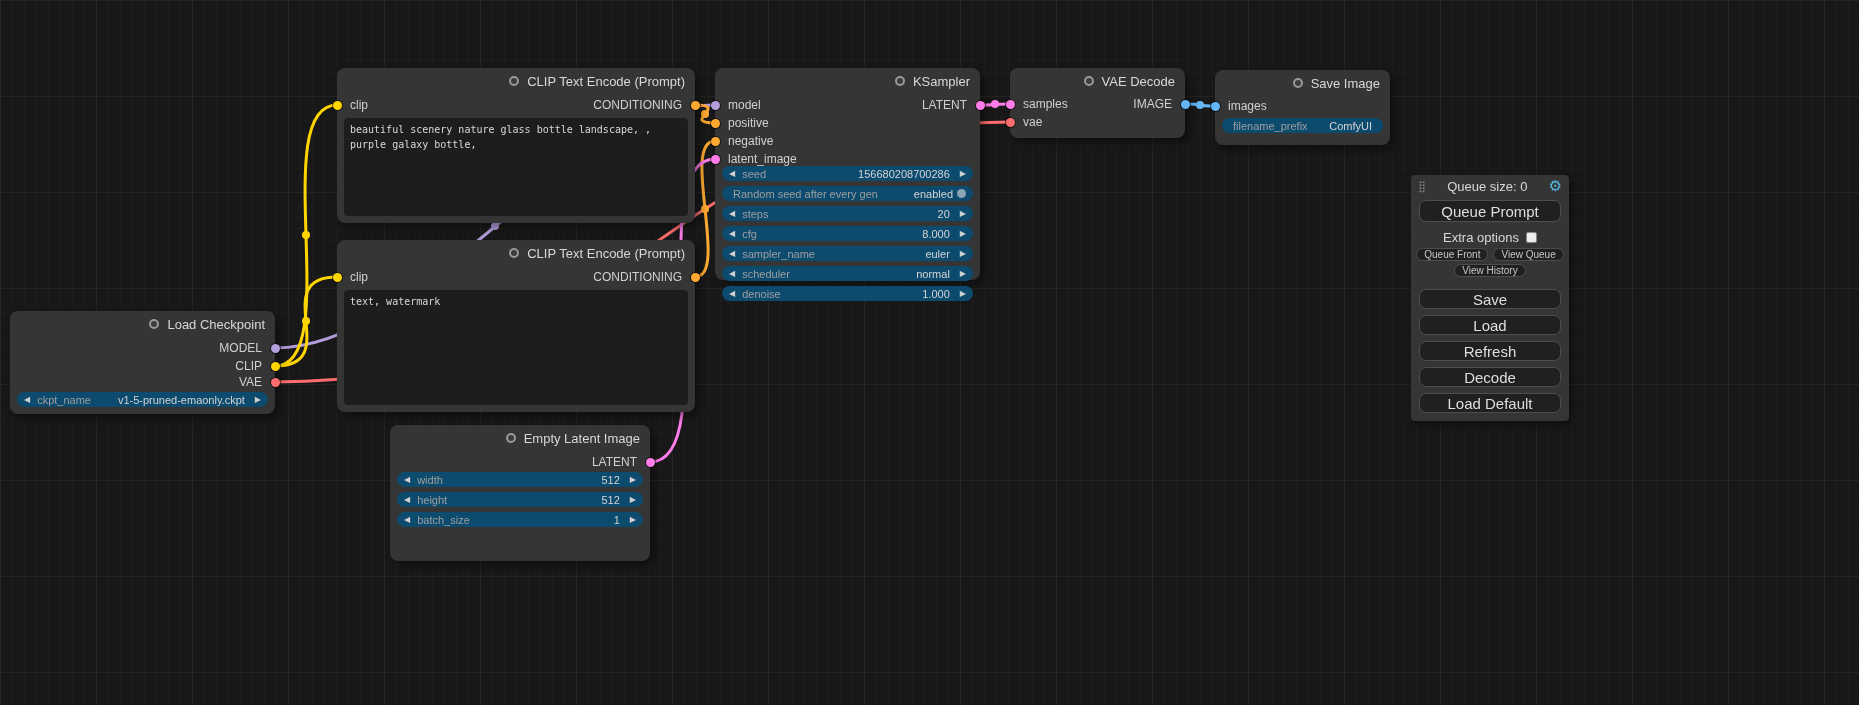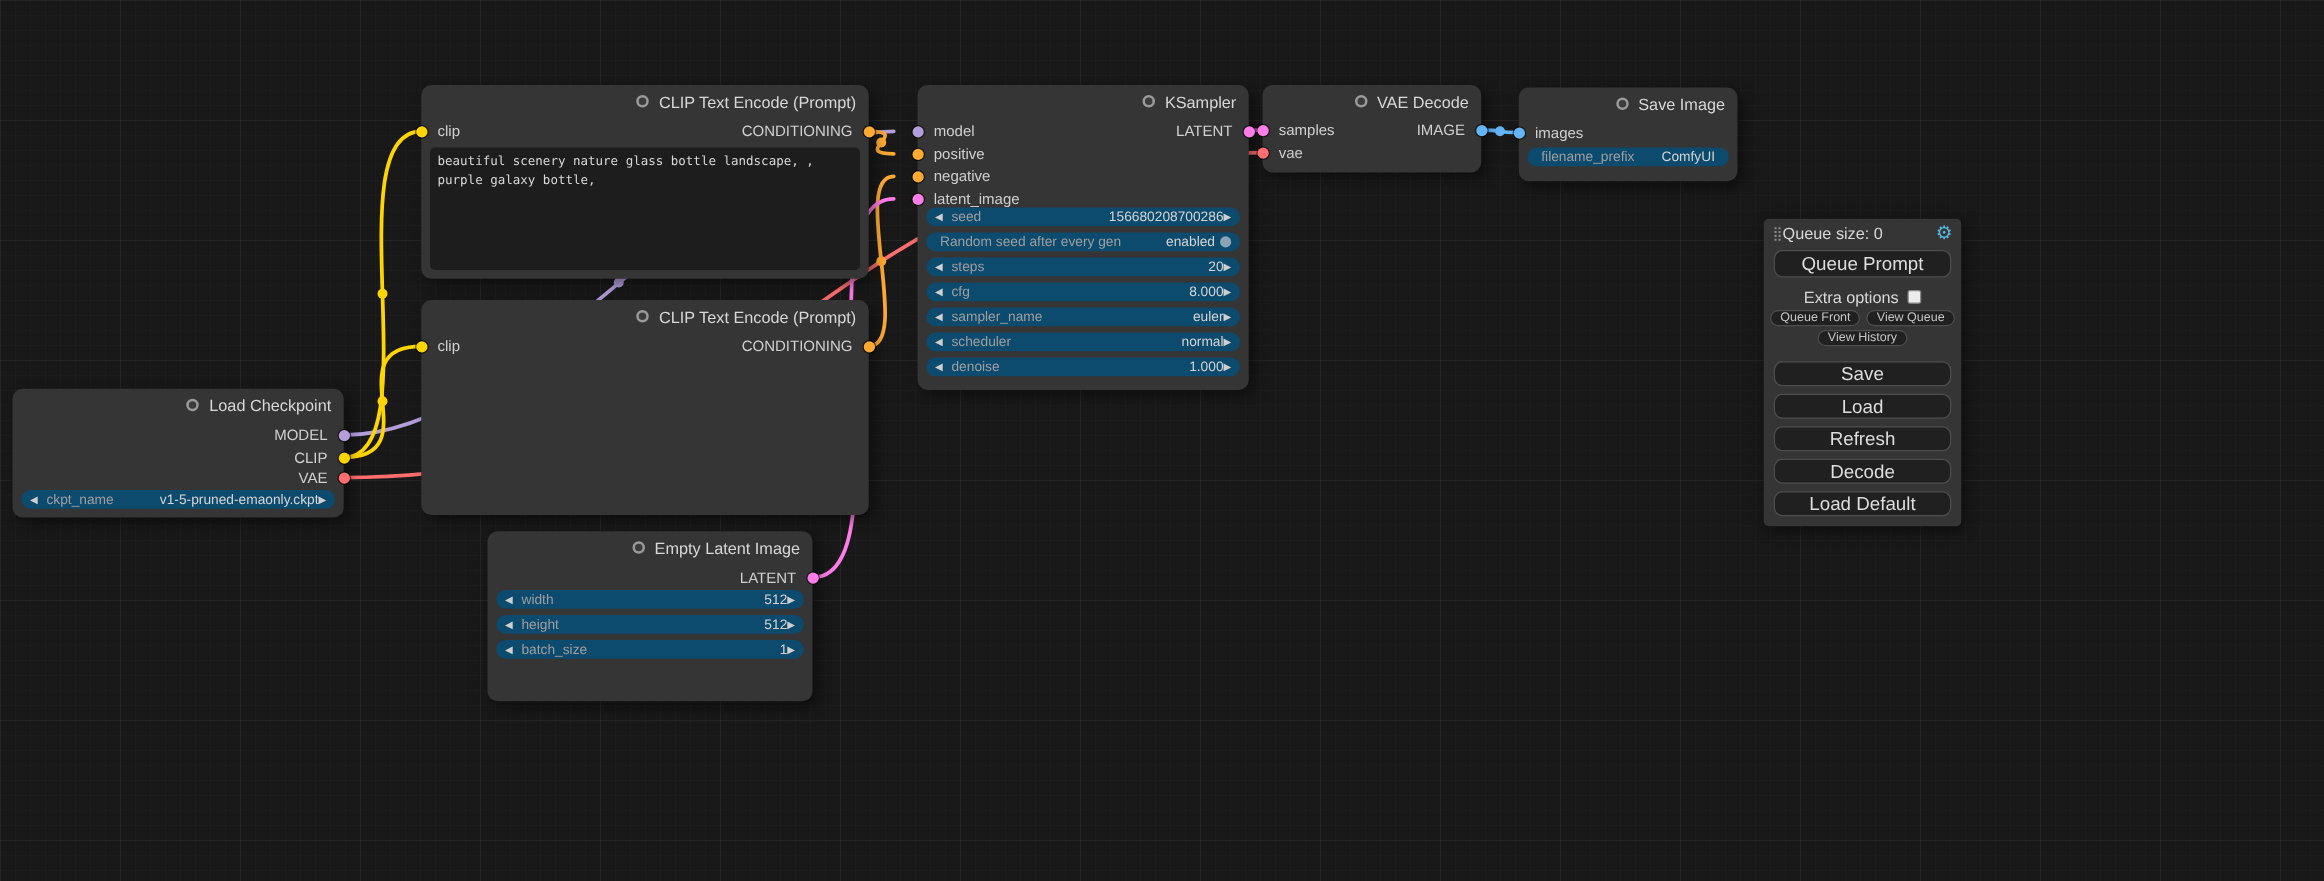--- a/index.html
+++ b/index.html
@@ -49,42 +49,42 @@
   .c-cond{background:#FFA931} .c-latent{background:#FF7CE9} .c-image{background:#64B5F6}
 
   .widget {
     position:absolute; left:7px; right:7px; height:15px;
     background:#0c4a6e; border-radius:8px;
     display:flex; align-items:center; padding:0 7px;
     font-size:11px; color:#aaa; white-space:nowrap;
   }
   .warrow { color:#cfcfcf; font-size:8px; line-height:1; }
   .wname { margin-left:7px; color:#9f9f9f; }
-  .wvalue { margin-left:auto; margin-right:0; color:#d4d4d4; }
+  .wvalue { margin-left:auto; margin-right:10px; color:#d4d4d4; }
   .widget.noarrow .wname { margin-left:4px; }
   .widget.noarrow .wvalue { margin-right:4px; }
   .toggle-dot { width:9px; height:9px; border-radius:50%; background:#8ba4b5; flex:none; }
 
   .prompt-box {
     position:absolute; left:7px; right:7px;
     background:#1d1d1d; border-radius:4px;
     font-family:"DejaVu Sans Mono", monospace;
     font-size:10px; line-height:1.45; color:#d8d8d8;
     padding:5px 6px; white-space:pre-wrap; overflow:hidden;
   }
 
   #queue-panel {
     position:absolute; left:1411px; top:175px; width:158px; height:246px; z-index:3;
     background:#353535; border-radius:4px; box-shadow:3px 3px 10px rgba(0,0,0,0.5);
     font-size:13px;
   }
   .qp-header { position:absolute; left:0; right:0; top:0; height:22px;
     display:flex; align-items:center; padding:0 7px; color:#d8d8d8; }
   .drag-handle { color:#8a8a8a; font-size:11px; cursor:grab; }
-  .queue-size { flex:1; font-size:13px; }
+  .queue-size { flex:1; text-align:center; font-size:13px; }
   .gear { color:#55b7e0; font-size:15px; cursor:pointer; }
   .qp-btn {
     position:absolute; left:8px; right:8px; height:20px;
     background:#202020; border:1px solid #4e4e4e; border-radius:7px;
     color:#dedede; font-family:"Liberation Sans", sans-serif; font-size:15px;
     cursor:pointer; display:flex; align-items:center; justify-content:center;
   }
   .qp-btn.prompt { height:22px; }
   .extra-row { position:absolute; left:0; right:0; top:55px; height:14px;
     display:flex; align-items:center; justify-content:center; gap:7px;
@@ -178,20 +178,21 @@
     <span>CLIP Text Encode (Prompt)</span>
   </div>
   <div class="srow in" style="top:29px">
     <span class="dot c-clip"></span>
     <span>clip</span>
   </div>
   <div class="srow out" style="top:29px">
     <span>CONDITIONING</span>
     <span class="dot c-cond"></span>
   </div>
+  <div class="prompt-box" style="top:50px;height:115px">text, watermark</div>
 </div>
 
 <div class="node" style="left:390px;top:425px;width:260px;height:136px">
   <div class="node-title">
     <span class="collapse-dot"></span>
     <span>Empty Latent Image</span>
   </div>
   <div class="srow out" style="top:29px">
     <span>LATENT</span>
     <span class="dot c-latent"></span>
@@ -209,21 +210,21 @@
     <span class="warrow">▶</span>
   </div>
   <div class="widget" style="top:87px">
     <span class="warrow">◀</span>
     <span class="wname">batch_size</span>
     <span class="wvalue">1</span>
     <span class="warrow">▶</span>
   </div>
 </div>
 
-<div class="node" style="left:734px;top:68px;width:265px;height:244px">
+<div class="node" style="left:715px;top:68px;width:265px;height:212px">
   <div class="node-title">
     <span class="collapse-dot"></span>
     <span>KSampler</span>
   </div>
   <div class="srow in" style="top:29px;right:90px">
     <span class="dot c-model"></span>
     <span>model</span>
   </div>
   <div class="srow out" style="top:29px;left:160px">
     <span>LATENT</span>

